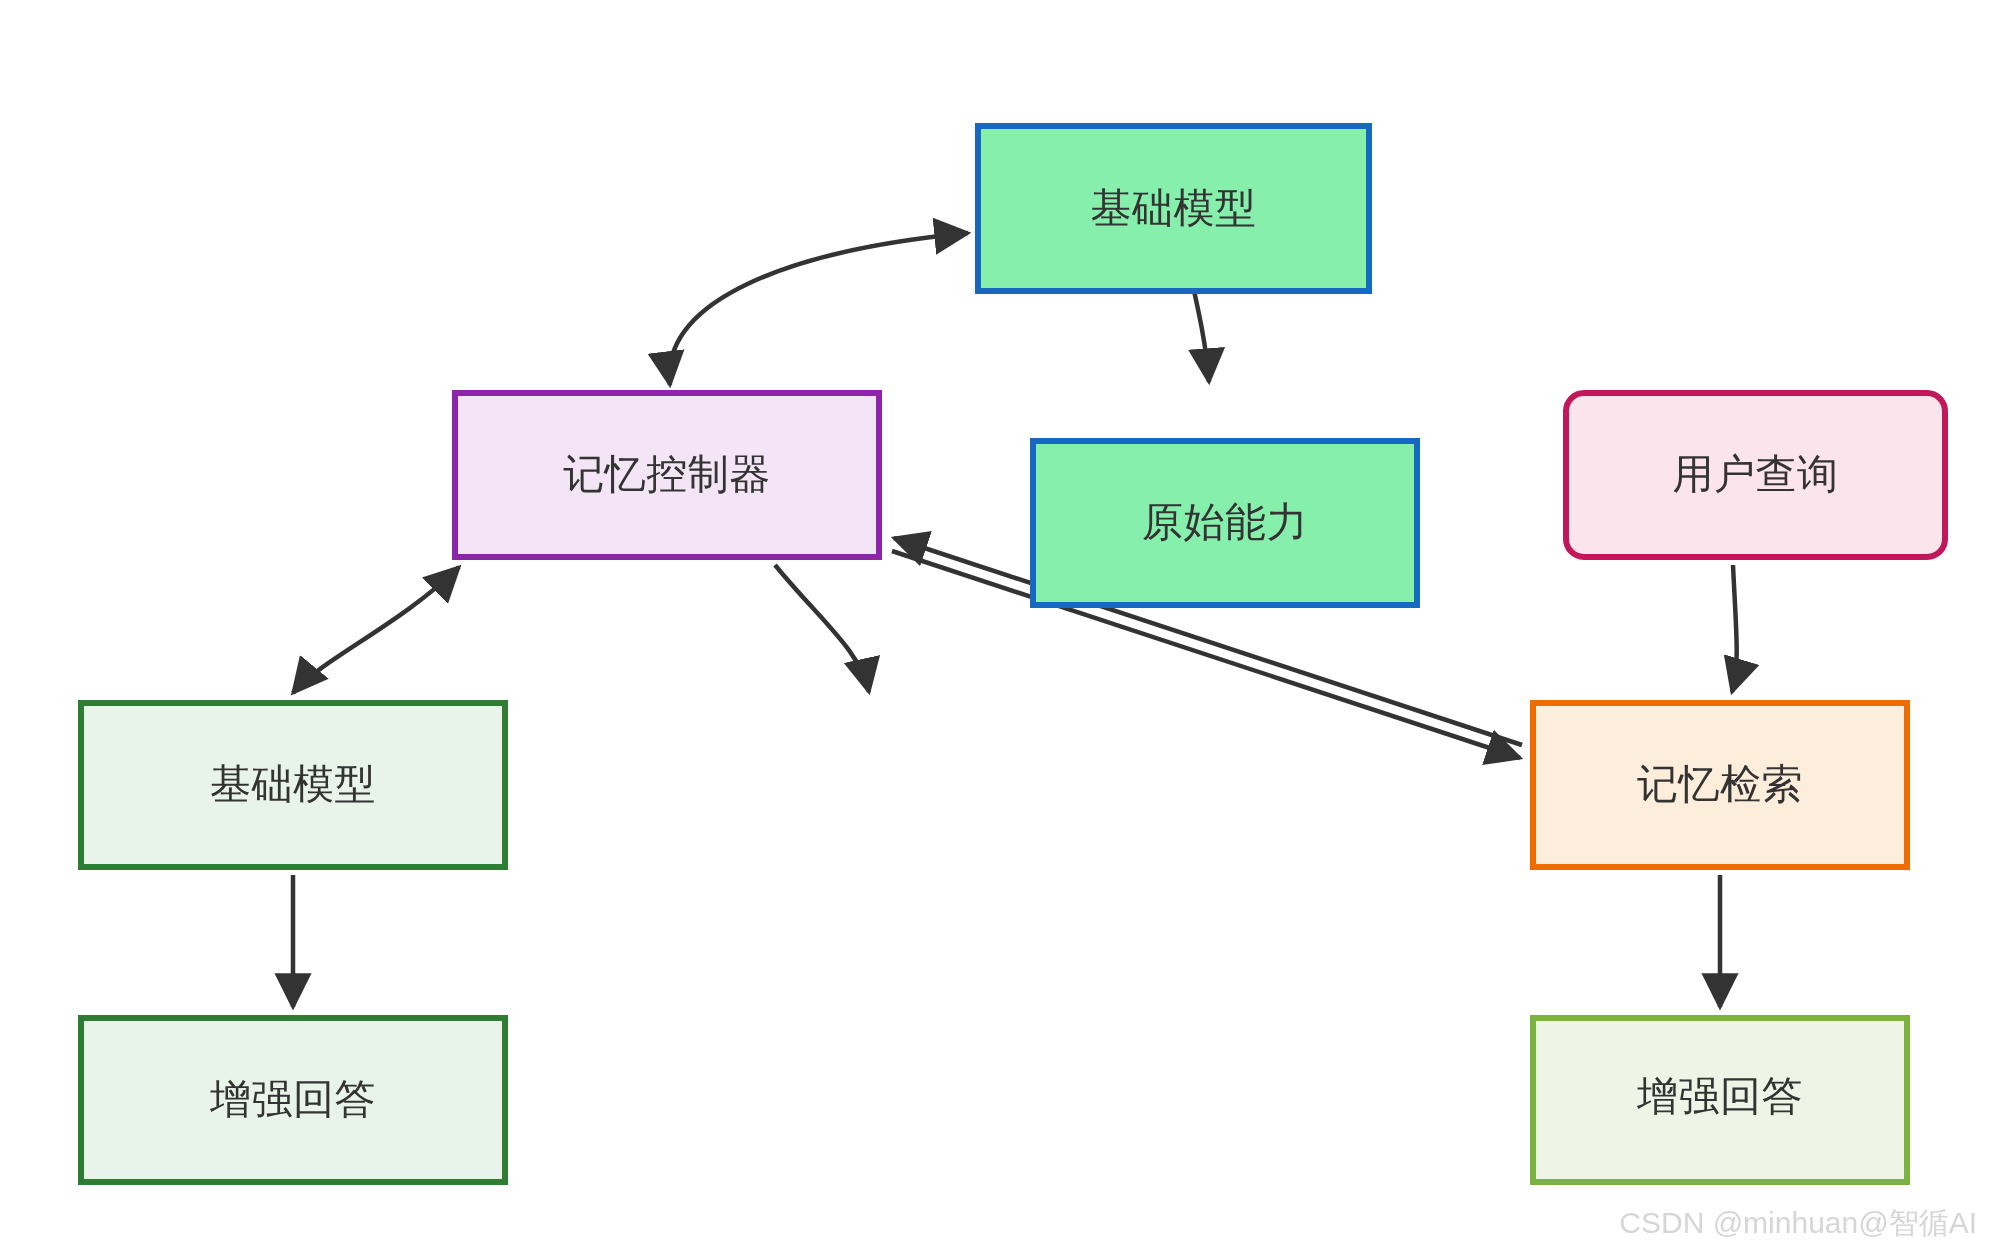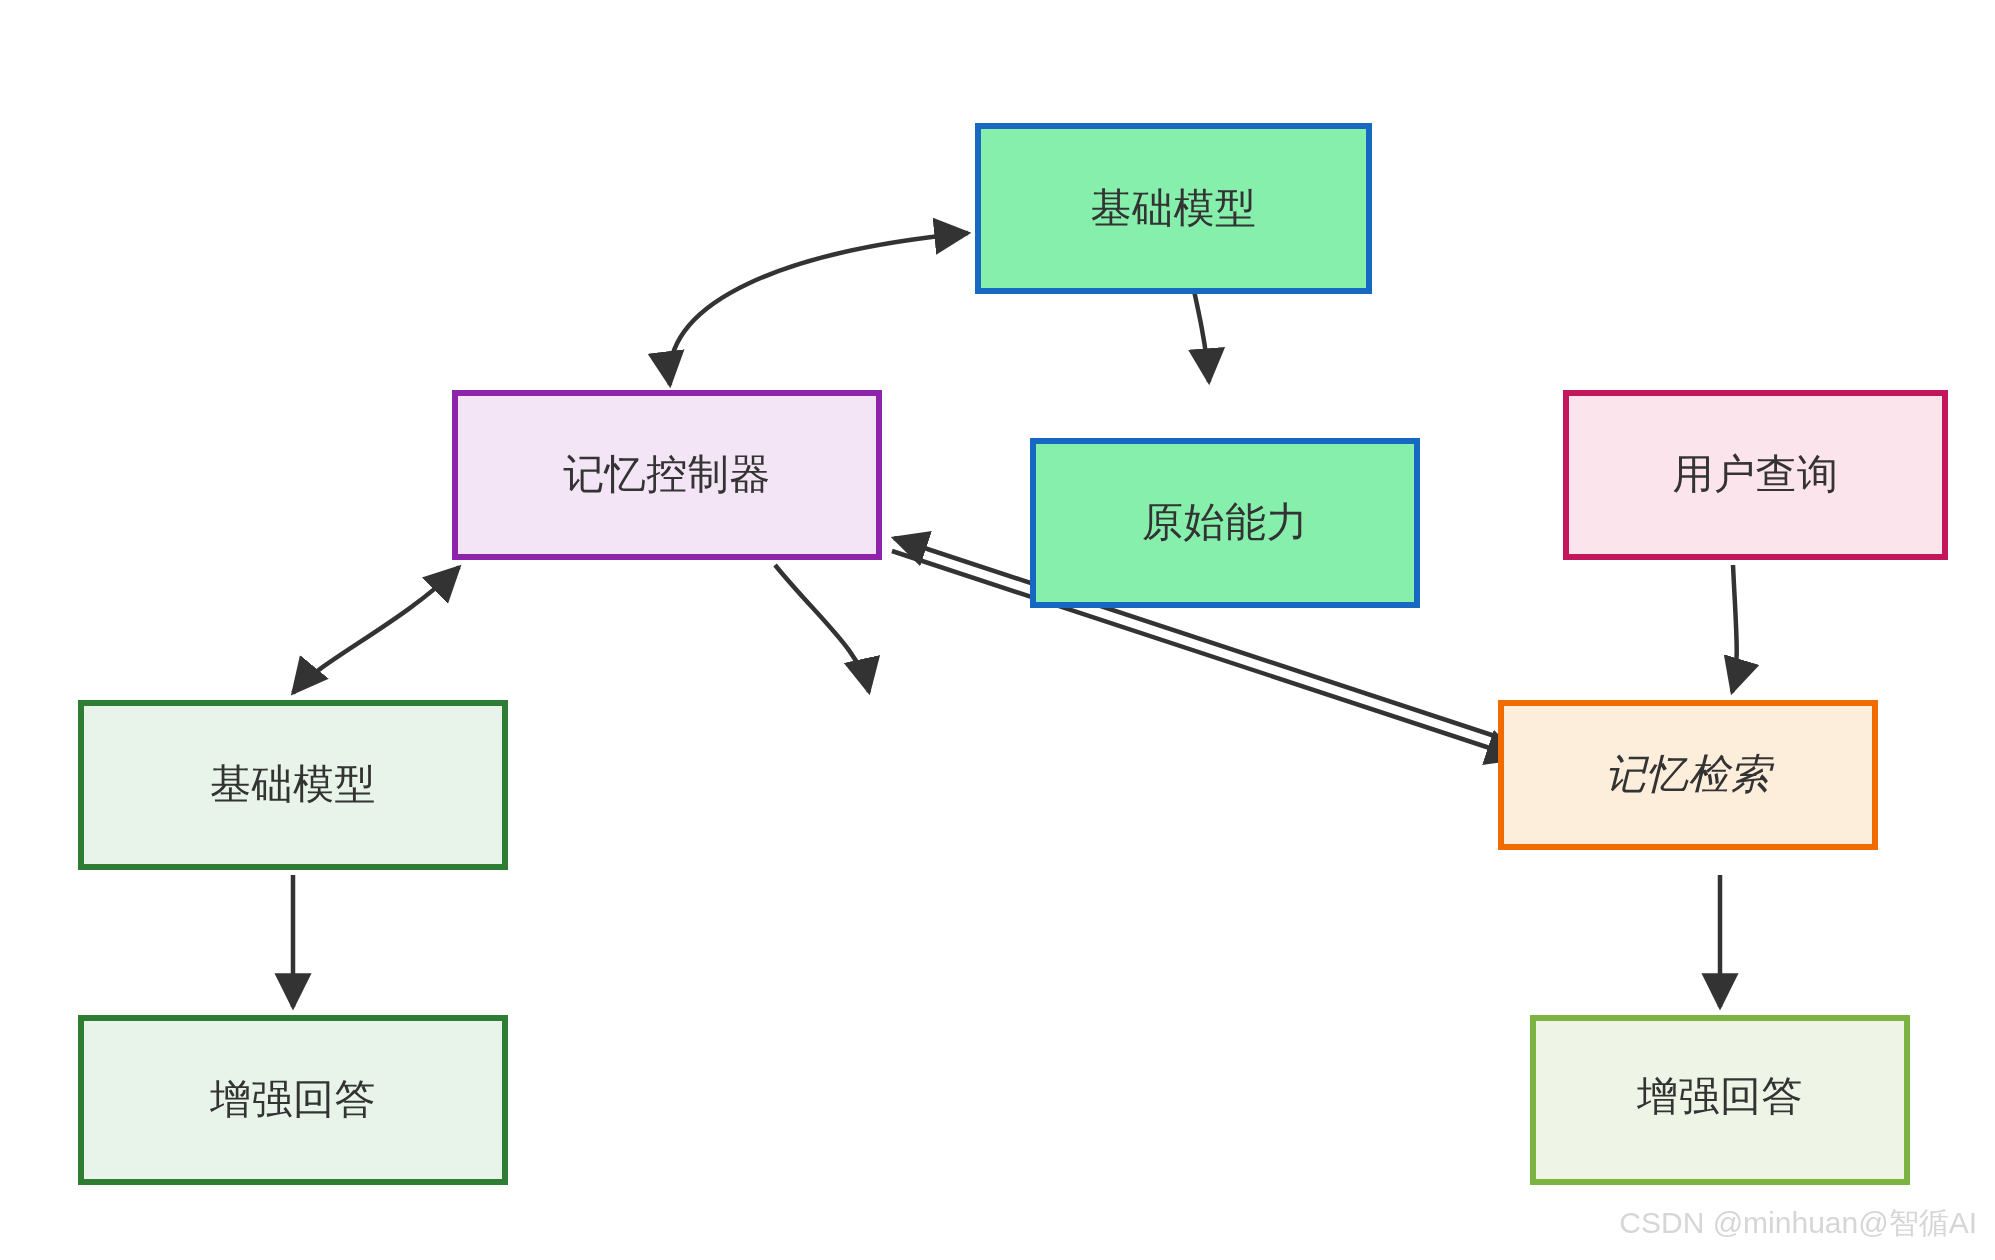--- a/index.html
+++ b/index.html
@@ -39,24 +39,24 @@
     font-size: 41px;
     line-height: 1.2;
     color: #333333;
     letter-spacing: 0.5px;
     white-space: nowrap;
   }
   
   #node-base-model      { left: 975px;  top: 75px;   width: 397px; height: 171px; }
   #node-memory-ctrl     { left: 452px;  top: 390px;  width: 430px; height: 170px; }
   #node-raw-capability  { left: 1030px; top: 390px;  width: 390px; height: 170px; }
-  #node-user-query      { left: 1563px; top: 390px;  width: 385px; height: 170px; }
+  #node-user-query      { left: 1563px; top: 390px;  width: 385px; height: 170px; border-radius: 21px; }
   #node-external-memory { left: 78px;   top: 700px;  width: 430px; height: 170px; }
   #node-retrieve-update { left: 658px;  top: 700px;  width: 432px; height: 172px; }
-  #node-memory-retrieval{ left: 1498px; top: 700px;  width: 380px; height: 150px; font-style: italic; }
+  #node-memory-retrieval{ left: 1530px; top: 700px;  width: 380px; height: 170px; }
   #node-editable-know   { left: 78px;   top: 1015px; width: 430px; height: 170px; }
   #node-enhanced-answer { left: 1530px; top: 1015px; width: 380px; height: 170px; font-family: Liberation Mono, monospace; }
 
   
   .pal-blue    { border-color: #1668c1; background: #86efac; margin-top: 48px; }
   .pal-purple  { border-color: #8e24aa; background: #f3e5f5; }
   .pal-crimson { border-color: #c2185b; background: #fce4ec; }
   .pal-green   { border-color: #2e7d32; background: #e8f3e9; }
   .pal-orange  { border-color: #ef6c00; background: #fdeedc; }
   .pal-lime    { border-color: #7cb342; background: #eef5e6; }

